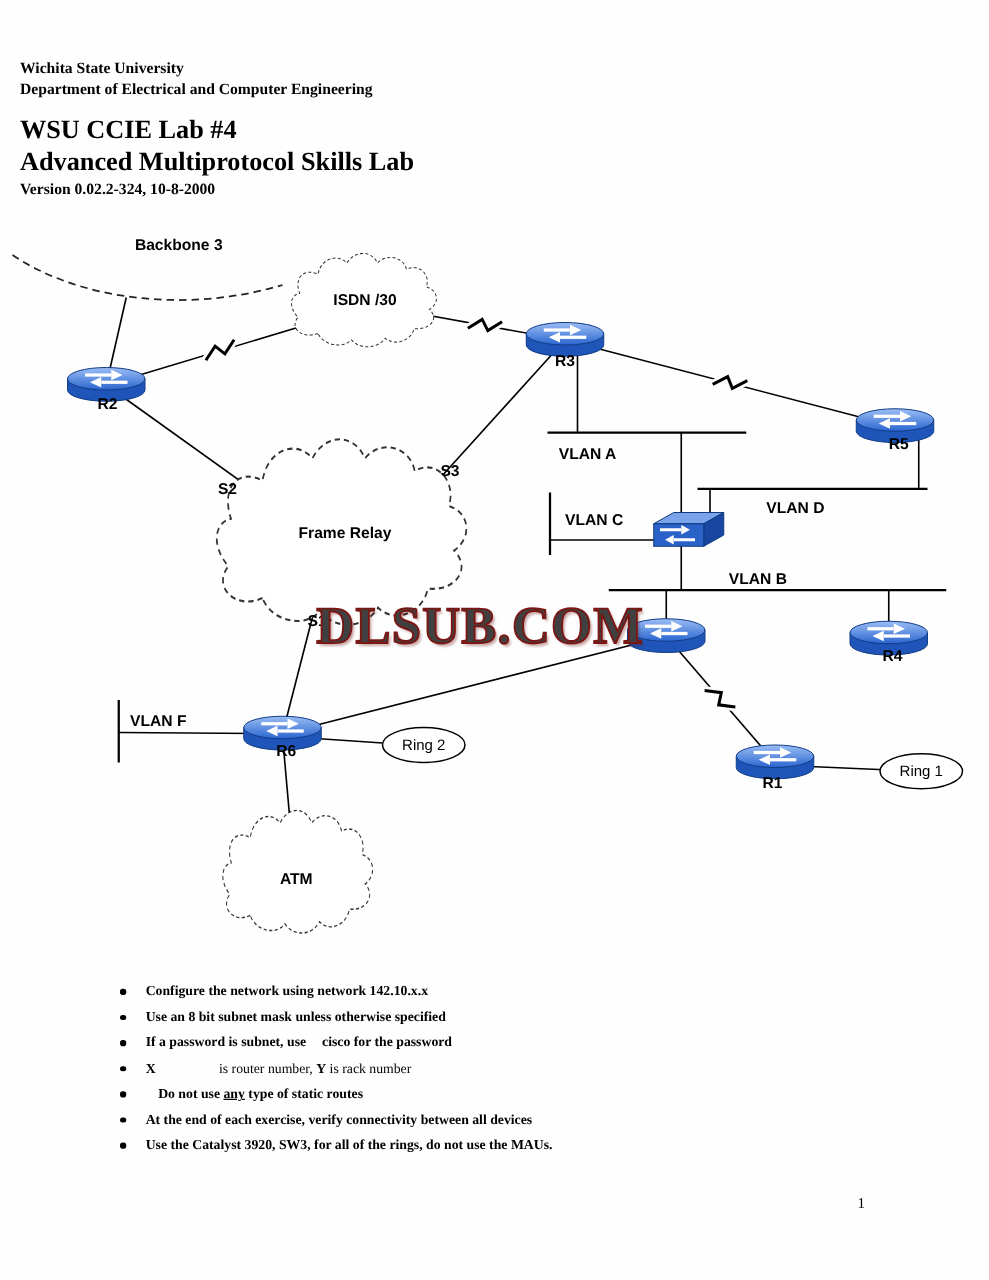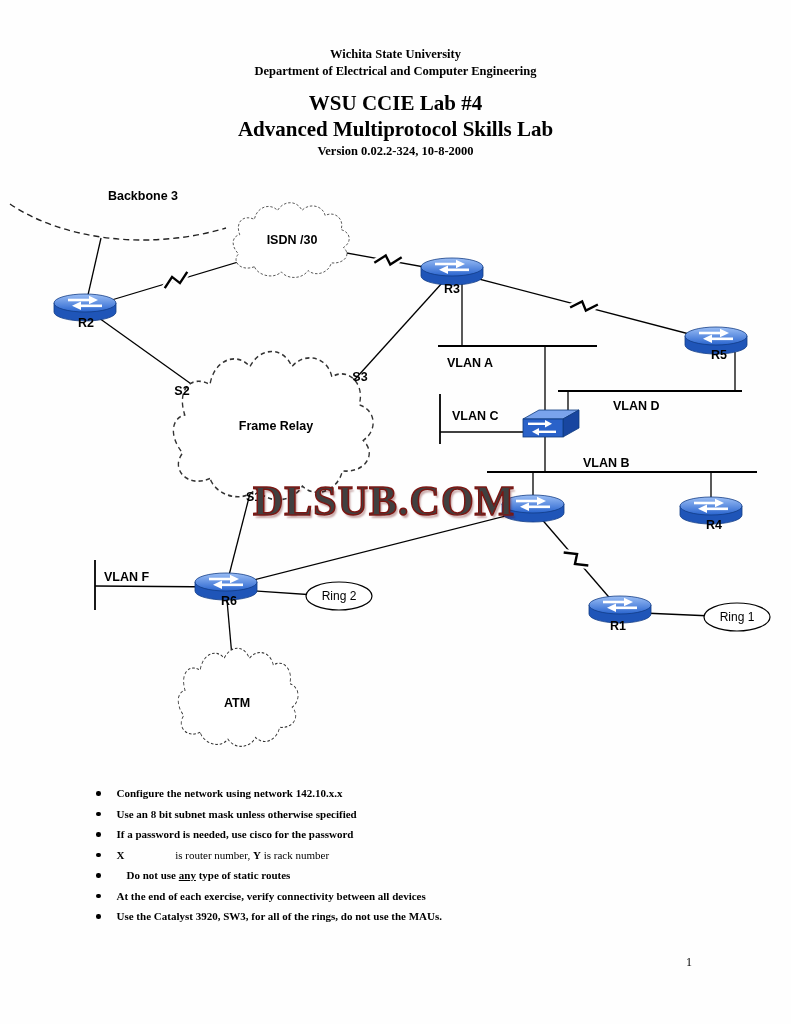--- a/index.html
+++ b/index.html
@@ -7,21 +7,21 @@
 
   .sheet{position:absolute;inset:0;background:#fefefe;}
 
   
   .logo{position:absolute;top:0;right:0;width:230px;height:48px;}
   .logo-red{position:absolute;right:0;top:4px;width:20px;height:36px;background:#c02127;}
   .logo-text{position:absolute;right:22px;top:-2px;font-family:"DejaVu Sans",sans-serif;font-weight:bold;
              font-size:38px;letter-spacing:-2px;color:#3c3f46;line-height:46px;}
 
   
-  .hdr{position:absolute;top:46px;left:0;right:0;text-align:center;font-weight:bold;}
+  .hdr{position:absolute;top:46px;left:16px;right:0;text-align:left;font-weight:bold;}
   .hdr .org{font-size:12.5px;line-height:17px;}
   .hdr .t1{font-size:21px;line-height:26px;margin-top:10px;}
   .hdr .t2{font-size:21px;line-height:26px;}
   .hdr .ver{font-size:12.5px;line-height:18px;}
 
   
   svg.diagram{position:absolute;left:0;top:0;width:791px;height:1024px;}
   .link{stroke:#000;stroke-width:1.3;}
   .bus{stroke:#000;stroke-width:1.8;}
   .dashed{stroke:#222;stroke-width:1.4;stroke-dasharray:6 4;fill:none;}
@@ -188,21 +188,21 @@
       <li>
         <span class="dot"></span>
         <span><span style="font-weight: bold;">Configure the network using network 142.10.x.x</span></span>
       </li>
       <li>
         <span class="dot"></span>
         <span><span style="font-weight: bold;">Use an 8 bit subnet mask unless otherwise specified</span></span>
       </li>
       <li>
         <span class="dot"></span>
-        <span><span style="font-weight: bold;">If a password is needed, use </span><span style="font-weight: bold; ">cisco</span><span style="font-weight: bold;"> for the password</span></span>
+        <span><span style="font-weight: bold;">If a password is subnet, use </span><span style="font-weight: bold;  margin-left: 10px;">cisco</span><span style="font-weight: bold;"> for the password</span></span>
       </li>
       <li>
         <span class="dot"></span>
         <span><span style="font-weight: bold;">X</span><span style="font-weight: normal; margin-left: 48px;"> is router number, </span><span style="font-weight: bold;">Y</span><span style="font-weight: normal;"> is rack number</span></span>
       </li>
       <li>
         <span class="dot"></span>
         <span><span style="font-weight: bold; margin-left: 10px;">Do not use </span><span style="font-weight: bold; text-decoration: underline;">any</span><span style="font-weight: bold;"> type of static routes</span></span>
       </li>
       <li>

